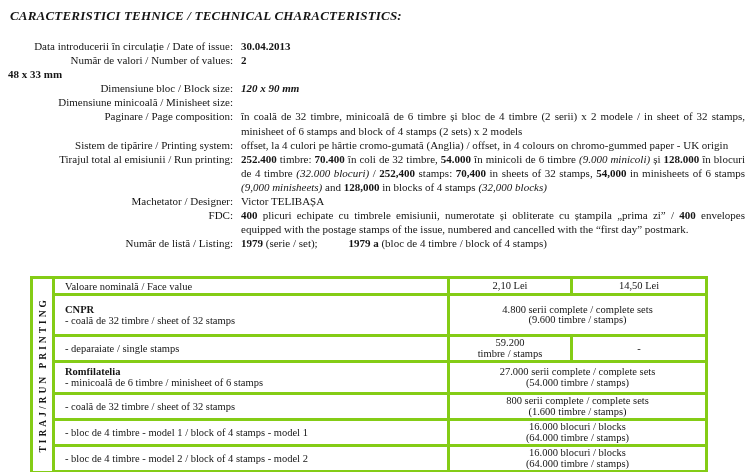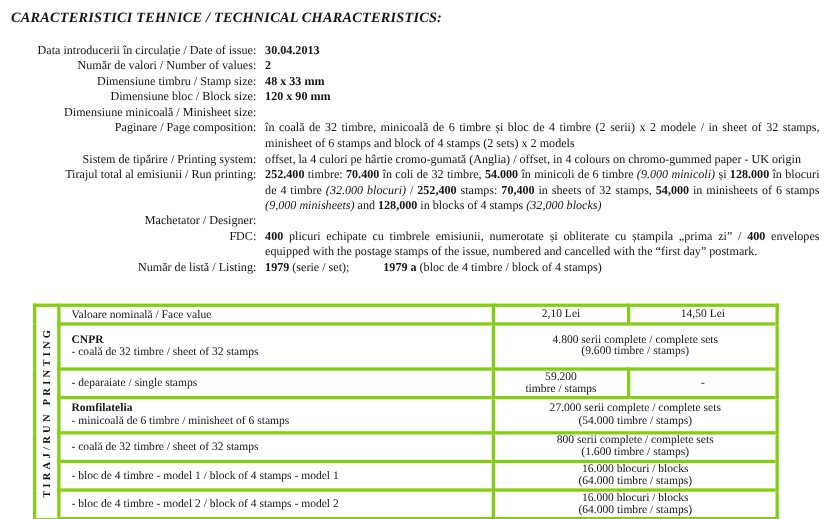--- a/index.html
+++ b/index.html
@@ -97,44 +97,44 @@
   <div class="specs">
     <div class="spec-row">
       <div class="spec-label">Data introducerii în circulație / Date of issue:</div>
       <div class="spec-value"><span style="font-weight: bold;">30.04.2013</span></div>
     </div>
     <div class="spec-row">
       <div class="spec-label">Număr de valori / Number of values:</div>
       <div class="spec-value"><span style="font-weight: bold;">2</span></div>
     </div>
     <div class="spec-row">
-      <div class="spec-label">Dimensiune timbru / Stamp size:</div>
       <div class="spec-value"><span style="font-weight: bold;">48 x 33 mm</span></div>
     </div>
     <div class="spec-row">
       <div class="spec-label">Dimensiune bloc / Block size:</div>
-      <div class="spec-value"><span style="font-weight: bold;">120 x 90 mm</span></div>
+      <div class="spec-value"><span style="font-weight: bold; font-style: italic;">120 x 90 mm</span></div>
     </div>
     <div class="spec-row">
       <div class="spec-label">Dimensiune minicoală / Minisheet size:</div>
     </div>
     <div class="spec-row">
       <div class="spec-label">Paginare / Page composition:</div>
       <div class="spec-value"><span>în coală de 32 timbre, minicoală de 6 timbre și bloc de 4 timbre (2 serii) x 2 modele / in sheet of 32 stamps, minisheet of 6 stamps and block of 4 stamps (2 sets) x 2 models</span></div>
     </div>
     <div class="spec-row">
       <div class="spec-label">Sistem de tipărire / Printing system:</div>
       <div class="spec-value"><span>offset, la 4 culori pe hârtie cromo-gumată (Anglia) / offset, in 4 colours on chromo-gummed paper - UK origin</span></div>
     </div>
     <div class="spec-row">
       <div class="spec-label">Tirajul total al emisiunii / Run printing:</div>
       <div class="spec-value"><span style="font-weight: bold;">252.400</span><span> timbre: </span><span style="font-weight: bold;">70.400</span><span> în coli de 32 timbre, </span><span style="font-weight: bold;">54.000</span><span> în minicoli de 6 timbre </span><span style="font-style: italic;">(9.000 minicoli)</span><span> și </span><span style="font-weight: bold;">128.000</span><span> în blocuri de 4 timbre </span><span style="font-style: italic;">(32.000 blocuri)</span><span> / </span><span style="font-weight: bold;">252,400</span><span> stamps: </span><span style="font-weight: bold;">70,400</span><span> in sheets of 32 stamps, </span><span style="font-weight: bold;">54,000</span><span> in minisheets of 6 stamps </span><span style="font-style: italic;">(9,000 minisheets)</span><span> and </span><span style="font-weight: bold;">128,000</span><span> in blocks of 4 stamps </span><span style="font-style: italic;">(32,000 blocks)</span></div>
     </div>
     <div class="spec-row">
       <div class="spec-label">Machetator / Designer:</div>
+      <div class="spec-value"><span>Victor TELIBAȘA</span></div>
     </div>
     <div class="spec-row">
       <div class="spec-label">FDC:</div>
       <div class="spec-value"><span style="font-weight: bold;">400</span><span> plicuri echipate cu timbrele emisiunii, numerotate și obliterate cu ștampila „prima zi” / </span><span style="font-weight: bold;">400</span><span> envelopes equipped with the postage stamps of the issue, numbered and cancelled with the “first day” postmark.</span></div>
     </div>
     <div class="spec-row">
       <div class="spec-label">Număr de listă / Listing:</div>
       <div class="spec-value"><span style="font-weight: bold;">1979</span><span> (serie / set); </span><span style="font-weight: bold; margin-left: 28px;">1979 a</span><span> (bloc de 4 timbre / block of 4 stamps)</span></div>
     </div>
   </div>

